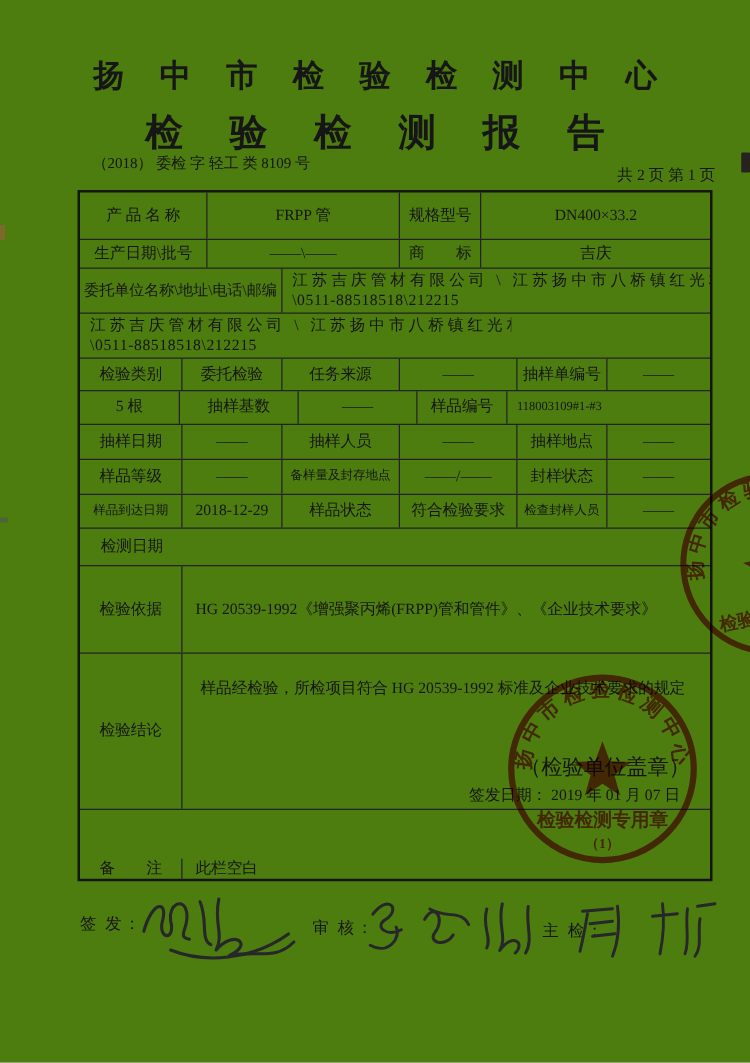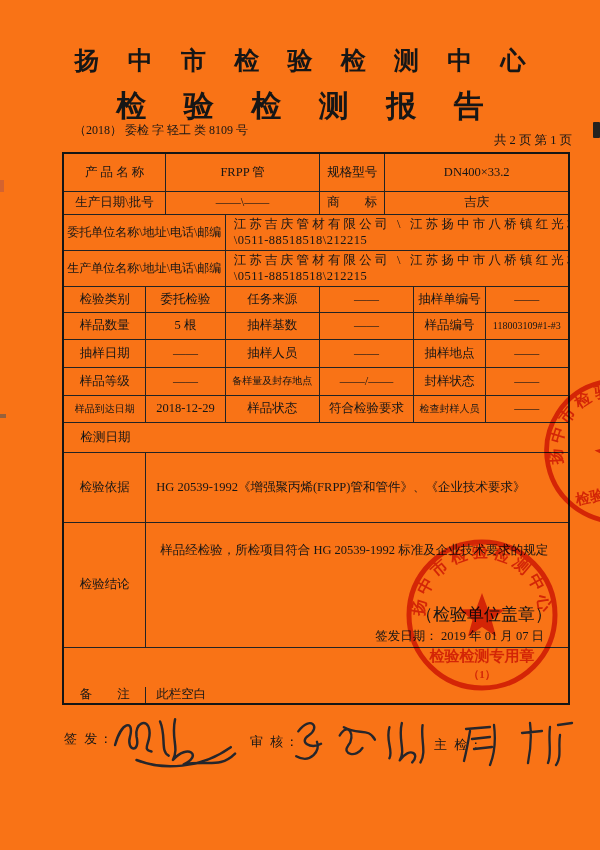--- a/index.html
+++ b/index.html
@@ -1,18 +1,18 @@
 <!DOCTYPE html>
 <html><head>
 <meta charset="utf-8">
 <style>
   * { margin:0; padding:0; box-sizing:border-box; }
   html,body { width:600px; height:850px; }
   body { font-family:"Liberation Serif","DejaVu Serif",serif; color:#161616; }
-  .page { position:relative; width:600px; height:850px; background:#f97316; overflow:hidden; }
+  .page { position:relative; width:600px; height:850px; background:#4d7c0f; overflow:hidden; }
 
   .org   { position:absolute; top:44px;  left:0; width:100%; text-align:center;
            font-size:25px; font-weight:bold; letter-spacing:11px; text-indent:11px; }
   .rpt   { position:absolute; top:86px;  left:0; width:100%; text-align:center;
            font-size:30px; font-weight:bold; letter-spacing:15px; text-indent:15px; }
   .docno { position:absolute; top:122px; left:74px;  font-size:12px; }
   .pgno  { position:absolute; top:132px; right:28px; font-size:12.5px; }
 
   .tbl { position:absolute; left:62px; top:152px; width:508px; border:2.2px solid #151515; background:transparent; }
   .row { display:flex; border-bottom:1.5px solid #232323; }
@@ -79,38 +79,36 @@
 
     <div class="row h36">
       <div class="c w163">委托单位名称\地址\电话\邮编</div>
       <div class="c w345 addr">
         <span class="ln1">江苏吉庆管材有限公司 \ 江苏扬中市八桥镇红光村</span>
         <span class="ln2">\0511-88518518\212215</span>
       </div>
     </div>
 
     <div class="row h36">
-      <div class="c w163">生产单位名称\地址\电话\邮编</div>
       <div class="c w345 addr">
         <span class="ln1">江苏吉庆管材有限公司 \ 江苏扬中市八桥镇红光村</span>
         <span class="ln2">\0511-88518518\212215</span>
       </div>
     </div>
 
     <div class="row h26">
       <div class="c w83">检验类别</div>
       <div class="c w80">委托检验</div>
       <div class="c w95">任务来源</div>
       <div class="c w95">——</div>
       <div class="c w72">抽样单编号</div>
       <div class="c w83">——</div>
     </div>
 
     <div class="row h27">
-      <div class="c w83">样品数量</div>
       <div class="c w80">5 根</div>
       <div class="c w95">抽样基数</div>
       <div class="c w95">——</div>
       <div class="c w72">样品编号</div>
       <div class="c w83 small">118003109#1-#3</div>
     </div>
 
     <div class="row h28">
       <div class="c w83">抽样日期</div>
       <div class="c w80">——</div>

